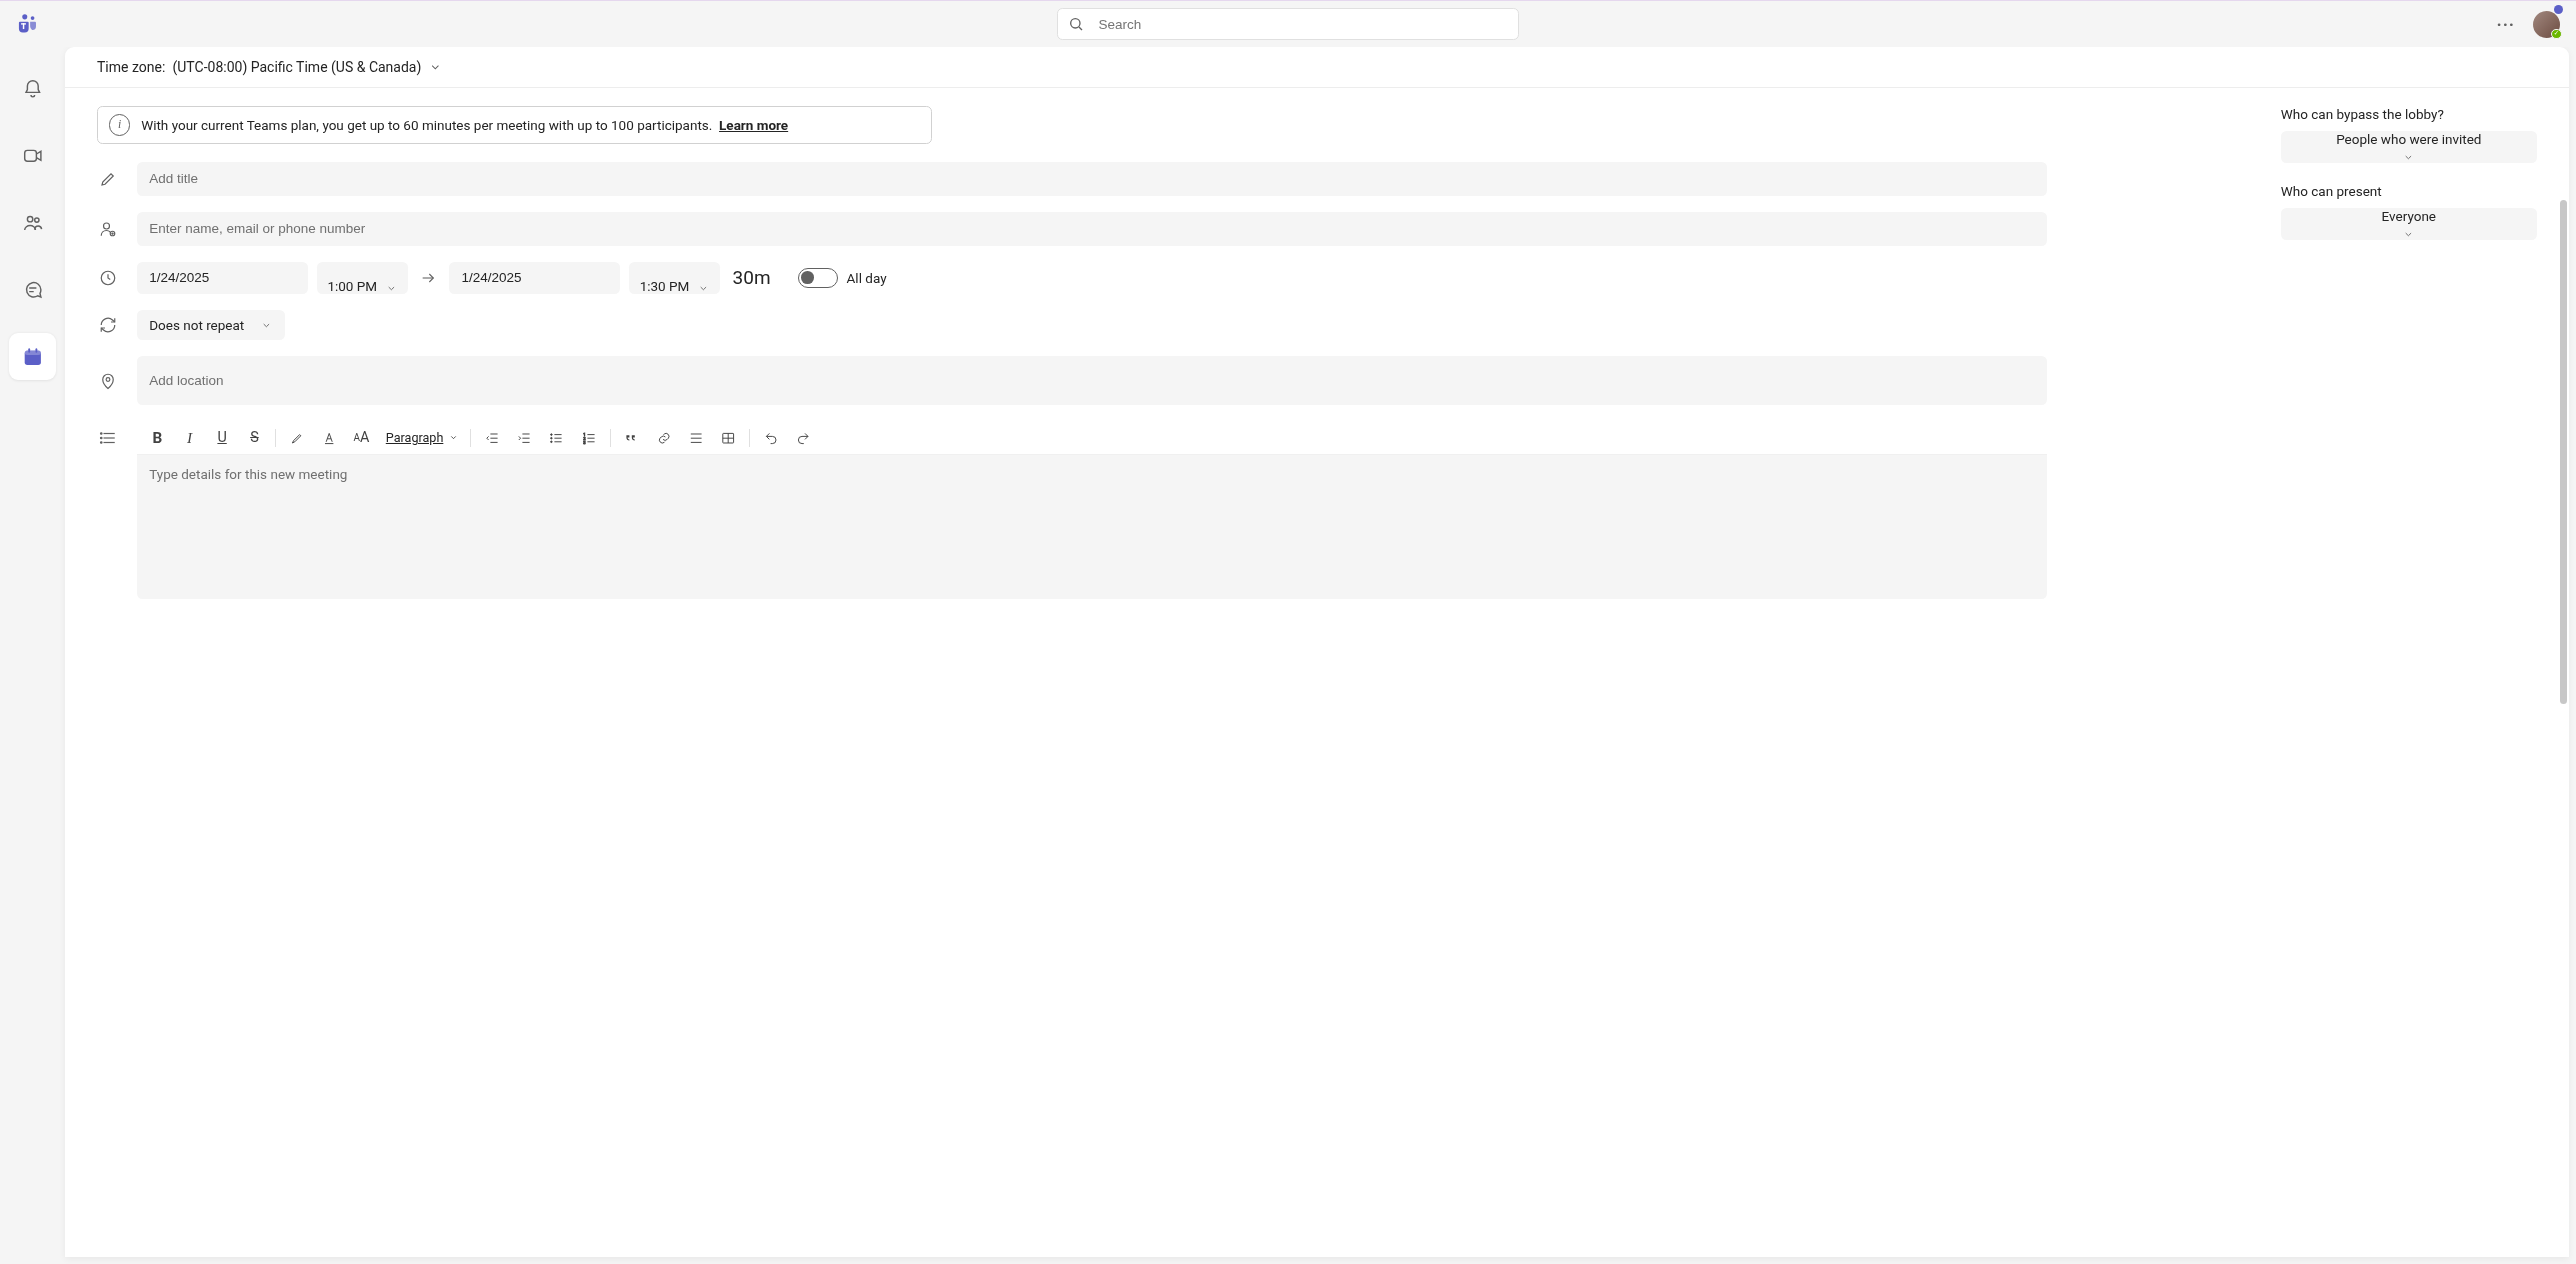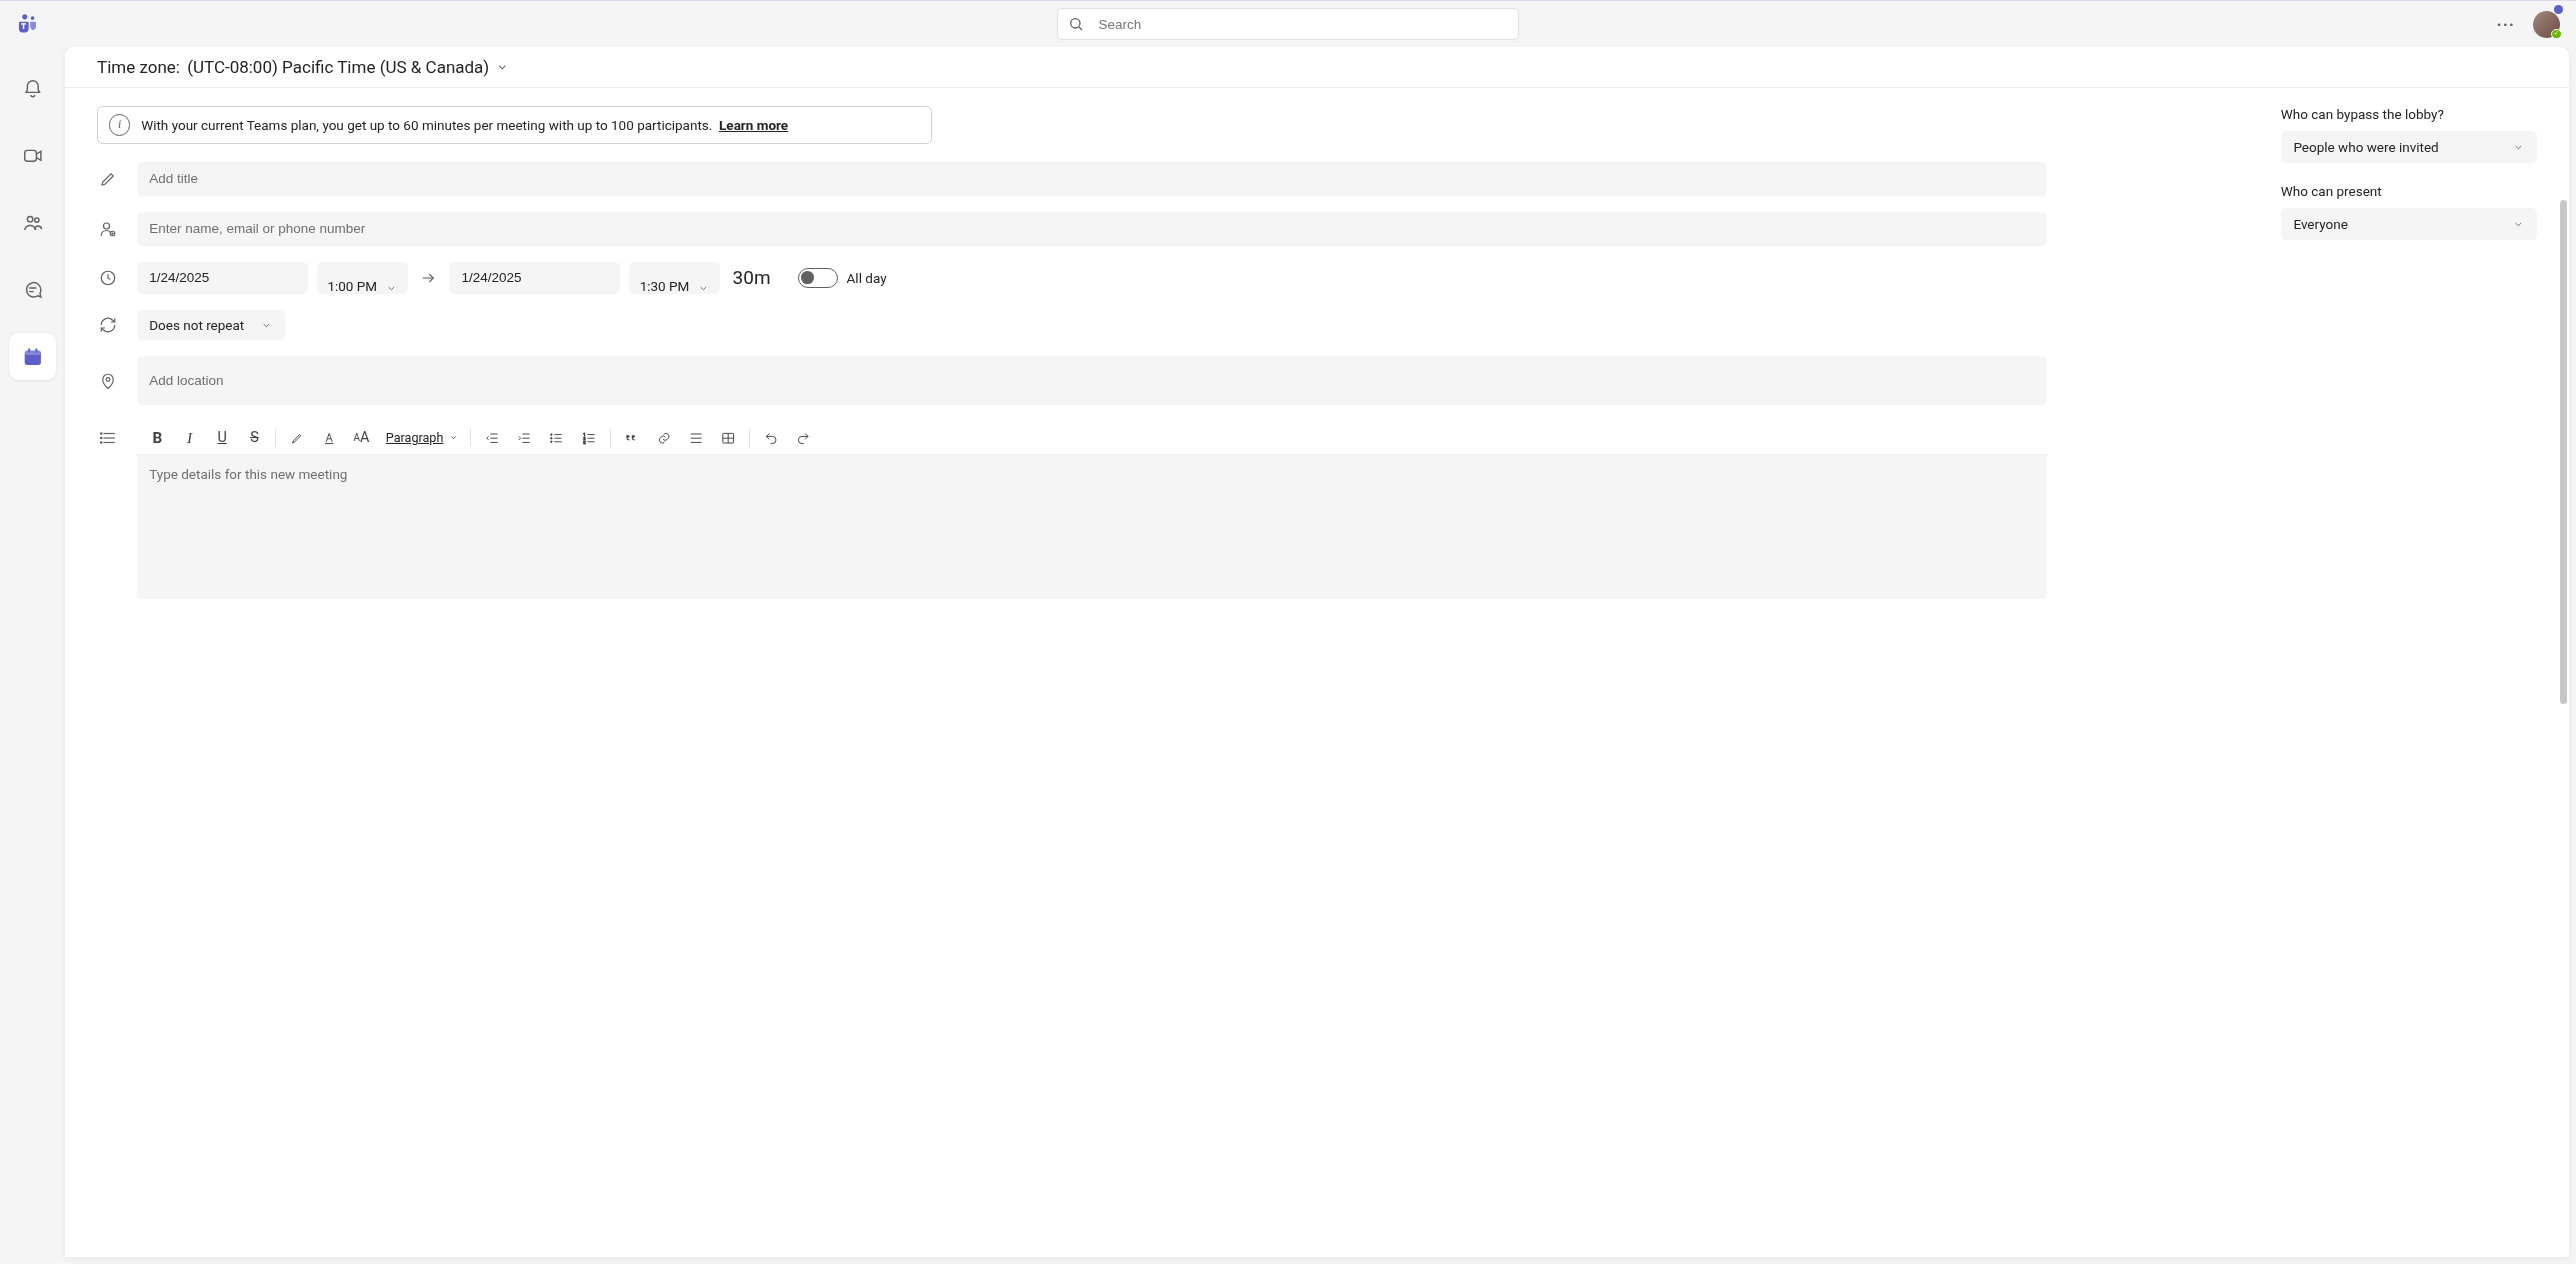--- a/index.html
+++ b/index.html
@@ -31,21 +31,21 @@
   
   .header { display:flex; align-items:center; height:58px; padding:0 21.6px; border-bottom:0.9px solid #f0f0f0; gap:14.4px; }
   .header .cal-icon { width:32px; height:32px; border-radius:7.2px; background:#5b5fc7; display:flex; align-items:center; justify-content:center; color:#fff; }
   .header h1 { font-size:20px; font-weight:700; }
   .header .tab { font-size:15.3px; color:#242424; font-weight:400; padding:16px 1.8px 14.4px; border-bottom:2.7px solid #5b5fc7; margin-left:3.6px; }
   .header .spacer { flex:1; }
   .header .btn { height:32px; padding:0 18px; border-radius:5.4px; font-size:13.5px; font-weight:600; cursor:pointer; display:flex; align-items:center; }
   .header .btn-primary { background:#5b5fc7; color:#fff; border:0; }
   .header .btn-secondary { background:#fff; color:#242424; border:0.9px solid #d1d1d1; }
 
-  .tzrow { height:41px; display:flex; align-items:center; padding:0 32px; border-bottom:0.9px solid #ededed; font-size:17px; gap:7.2px; }
+  .tzrow { height:41px; display:flex; align-items:center; padding:0 32px; border-bottom:0.9px solid #ededed; font-size:14px; gap:7.2px; }
   .tzrow .tz-label { color:#242424; }
 
   .content { flex:1; display:flex; overflow:hidden; }
 
   .form-col { flex:1; overflow-y:auto; padding:18px 225px 18px 32px; }
   .options-col { width:297px; padding:18px 32px 18px 9px; }
 
   .banner { display:flex; align-items:center; gap:10.8px; border:0.9px solid #d1d1d1; border-radius:5.4px; padding:7.2px 10.8px; margin-bottom:18px; font-size:13.5px; width:835px; }
   .banner .info-circ { width:21.6px; height:21.6px; border-radius:50%; border:1.3px solid #616161; display:flex; align-items:center; justify-content:center; font-size:11.7px; font-style:italic; font-family:Georgia,serif; color:#616161; flex-shrink:0; }
   .banner a { color:#242424; text-decoration:underline; cursor:pointer;font-weight:bold; }
@@ -74,21 +74,21 @@
   
   .editor-wrap { flex:1; display:flex; flex-direction:column; }
   .toolbar { height:34px; background:#fff; display:flex; align-items:center; gap:5.4px; padding:0 7.2px; font-size:12.6px; border-bottom:0.9px solid #f0f0f0; background:#fff; border-radius:5.4px 5.4px 0 0; }
   .tb-btn { width:27px; height:27px; display:flex; align-items:center; justify-content:center; color:#424242; cursor:pointer; border-radius:3.6px; }
   .tb-sep { width:0.9px; height:18px; background:#e0e0e0; margin:0 1.8px; }
   .tb-para { font-size:12.6px; display:flex; align-items:center; gap:5.4px; padding:0 5.4px; cursor:pointer;text-decoration:underline; }
   .editor-body { flex:1; min-height:144px; background:#f5f5f5; padding:10.8px 12.6px; font-size:13.5px; color:#707070; border-radius:0 0 5.4px 5.4px; outline:0; }
 
   
   .opt-label { font-size:13.5px; color:#242424; margin-bottom:9px; }
-  .opt-select { background:#f5f5f5; border-radius:5.4px; height:32px; display:flex; align-items:center; justify-content:space-between; padding:0 12.6px; font-size:13.5px; cursor:pointer; margin-bottom:20px; }
+  .opt-select { background:#f5f5f5; border-radius:5.4px; height:32px; display:flex; align-items:center; justify-content:space-between; padding:0 12.6px; font-size:13.5px; cursor:pointer; margin-bottom:20px;flex-direction:column; }
   .scroll-thumb { width:7.2px; background:#c7c7c7; border-radius:3.6px; position:absolute; right:1.8px; top:153px; height:504px; }
 
   svg { display:block; }
 </style>
 </head>
 <body>
 
 <div class="topbar">
   <span class="logo">
     <svg width="23.4" height="23.4" viewBox="0 0 24 24" fill="currentColor">

